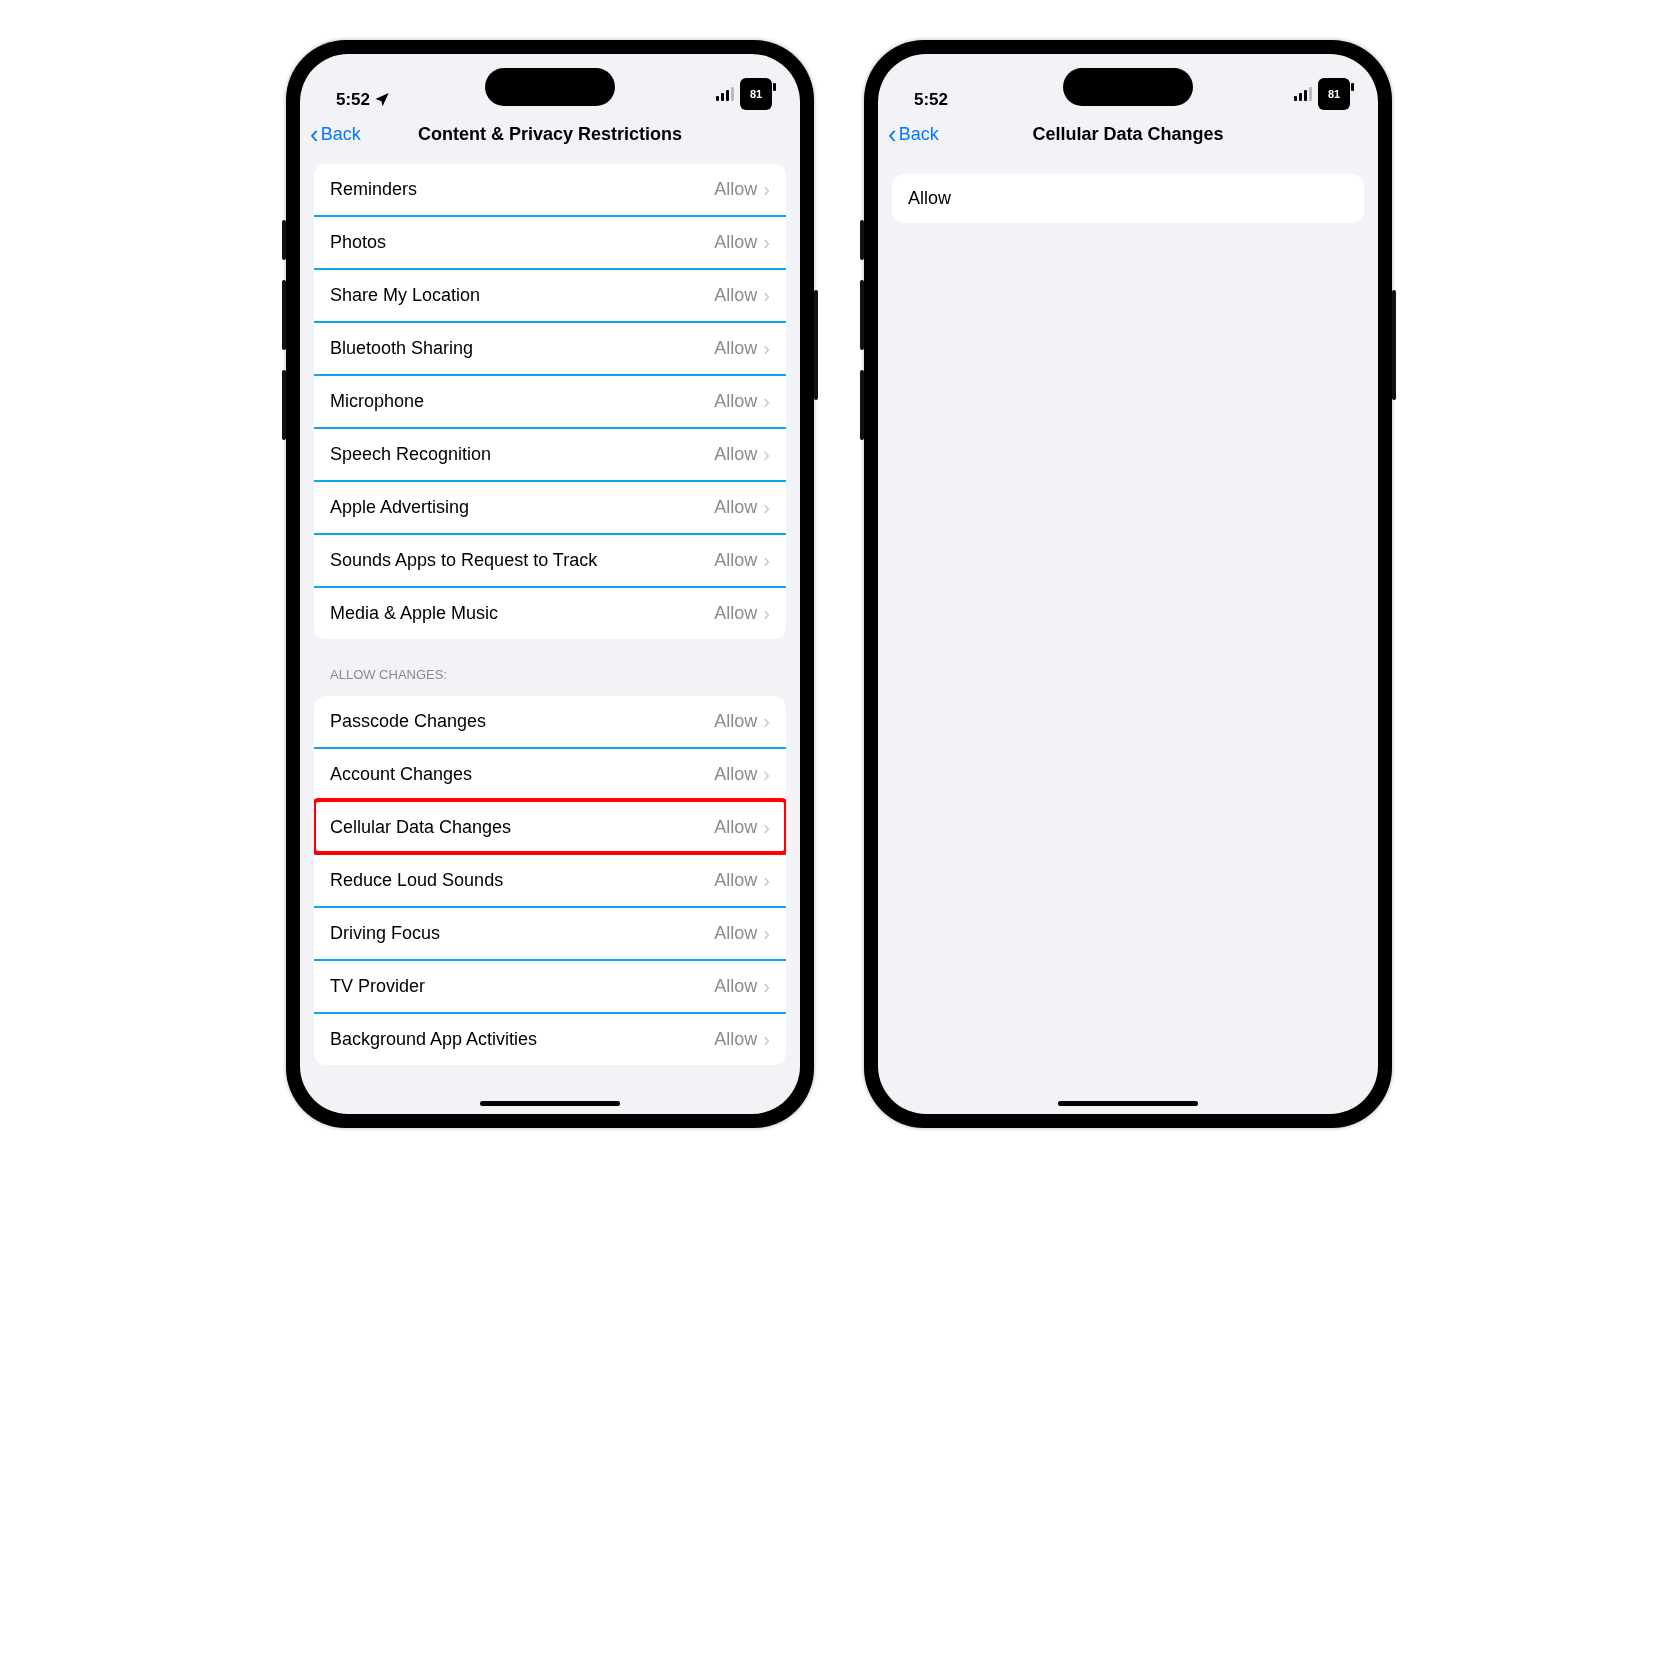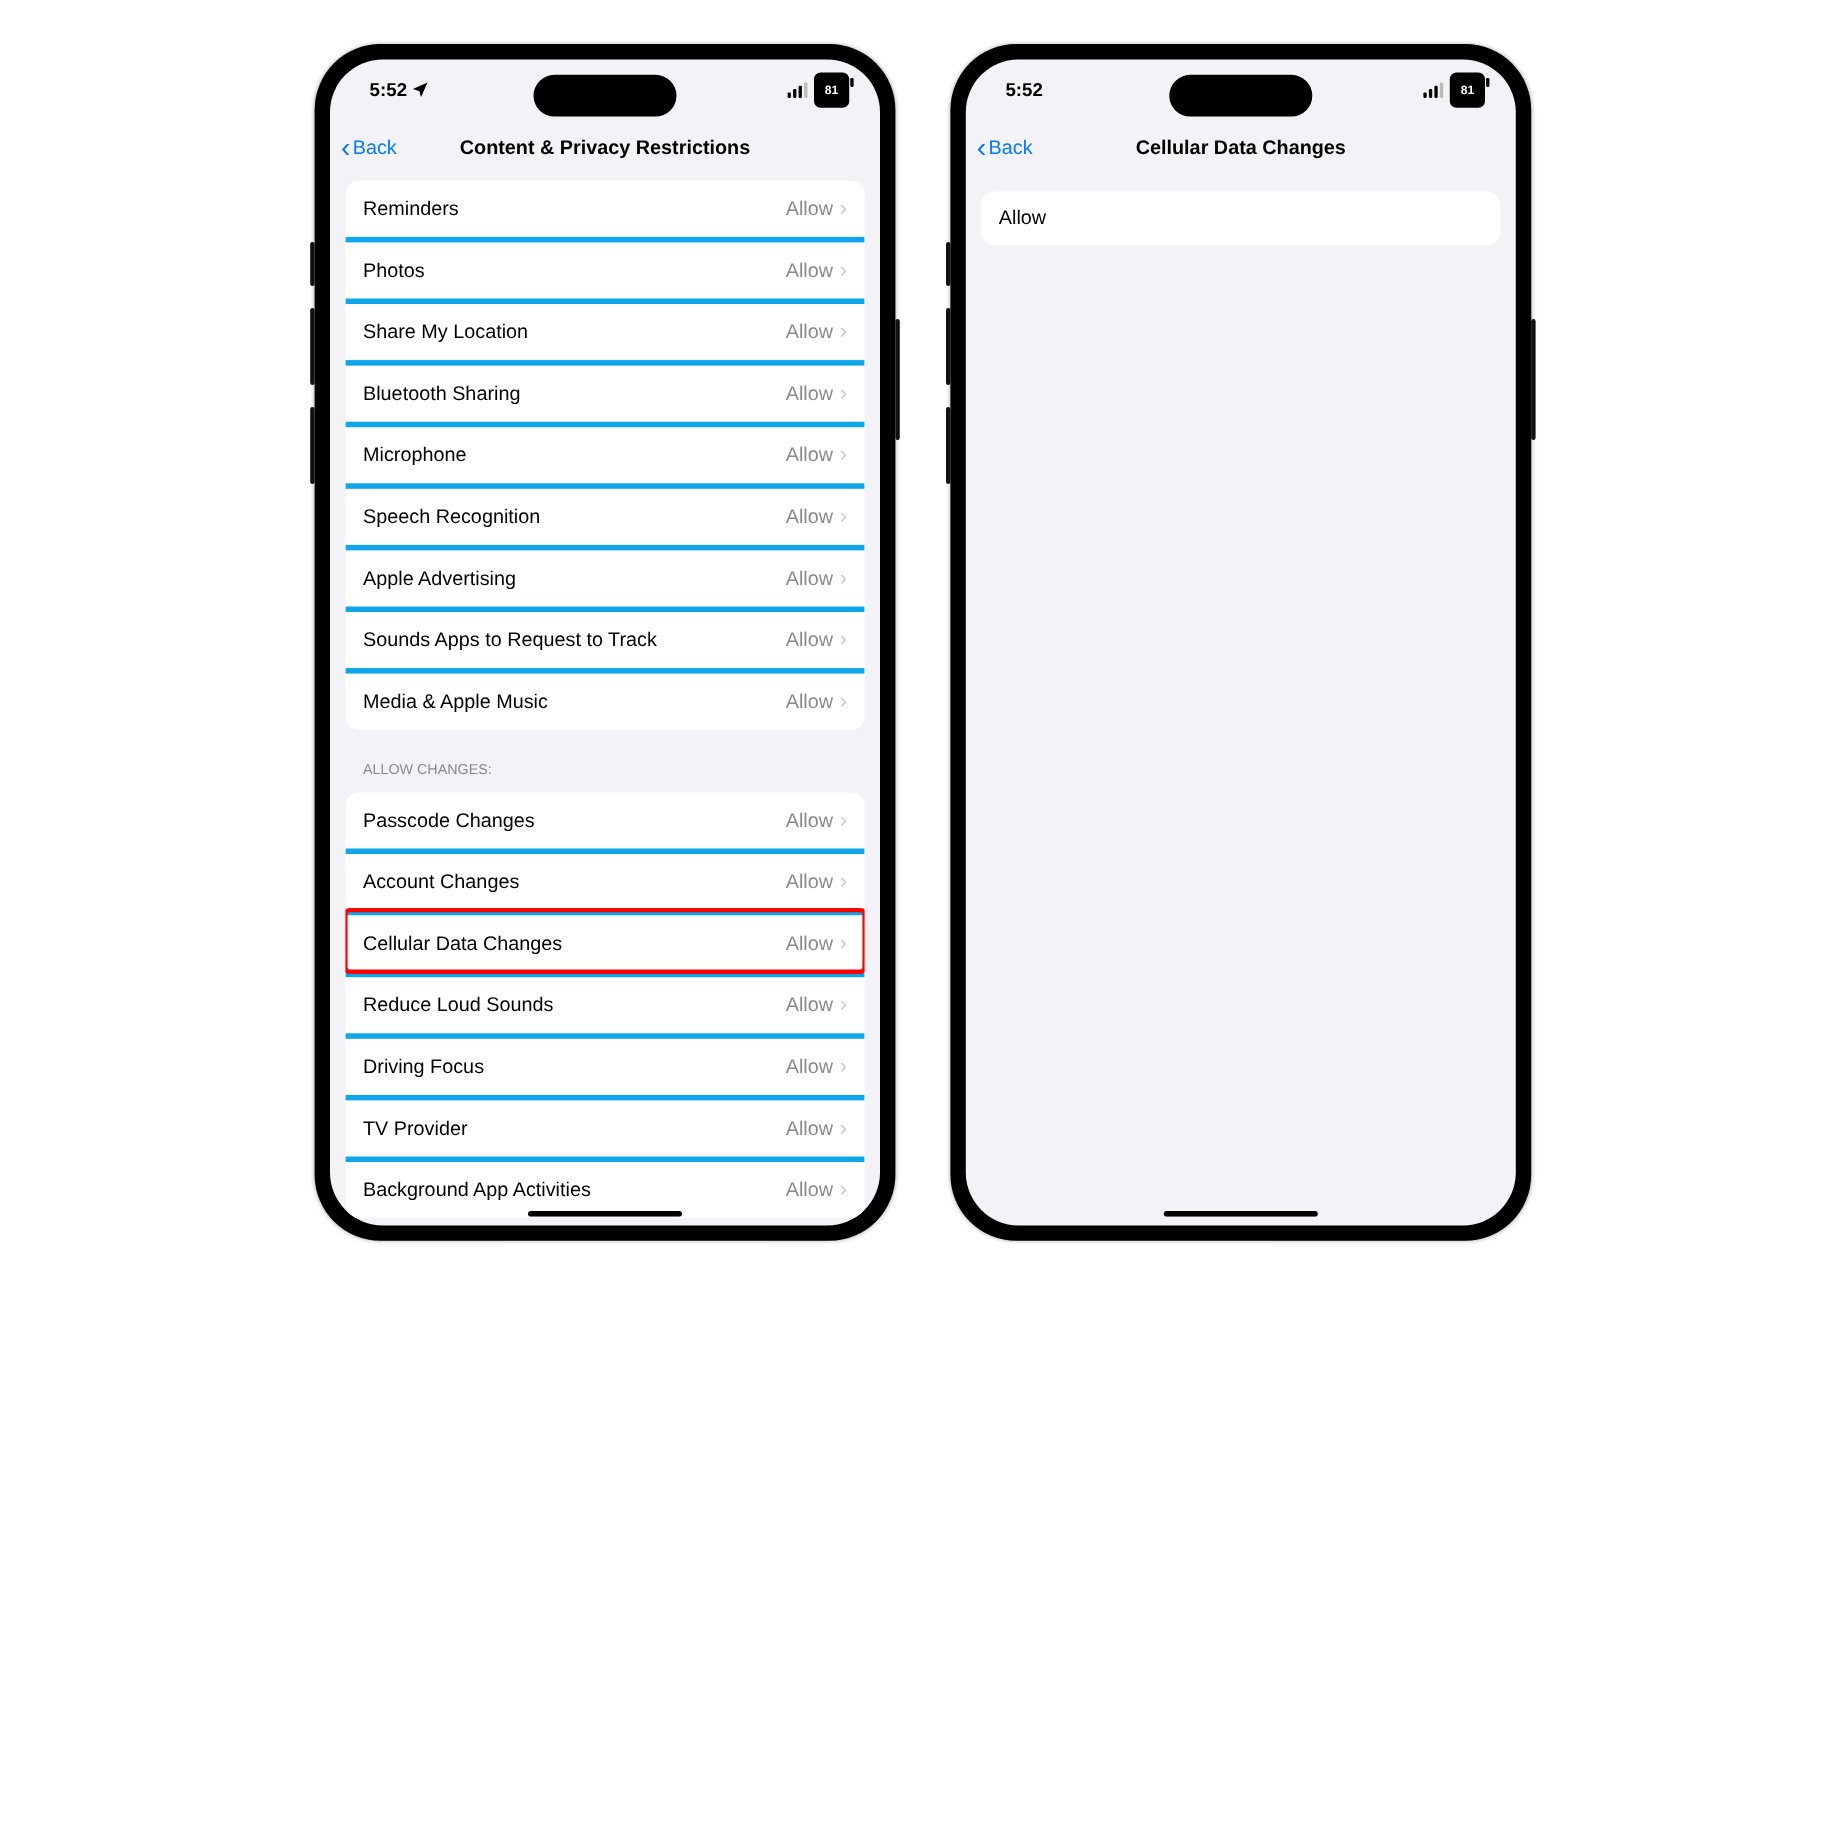--- a/index.html
+++ b/index.html
@@ -38,20 +38,21 @@
     transform: translateX(-50%);
     width: 130px;
     height: 38px;
     background: #000;
     border-radius: 22px;
     z-index: 10;
   }
   .status-bar {
     height: 56px;
     display: flex;
+    align-items: flex-end;
     justify-content: space-between;
     padding: 0 28px 2px 36px;
     font-size: 17px;
     font-weight: 600;
     color: #000;
     flex: 0 0 auto;
   }
   .status-left { display:flex; align-items:center; gap:4px;}
   .status-right { display:flex; align-items:center; gap:6px;}
   .signal-bars {
@@ -141,21 +142,21 @@
   .row {
     display:flex;
     align-items:center;
     justify-content:space-between;
     padding: 14px 16px;
     font-size:18px;
     color:#000;
     position:relative;
   }
   .row + .row {
-    border-top: 5px solid #0ea5e9;
+    border-top: 2px solid #0ea5e9;
   }
   .row .label { }
   .row .value {
     color:#8a8a8e;
     display:flex;
     align-items:center;
     gap:6px;
     font-size:18px;
   }
   .chevron-right {

